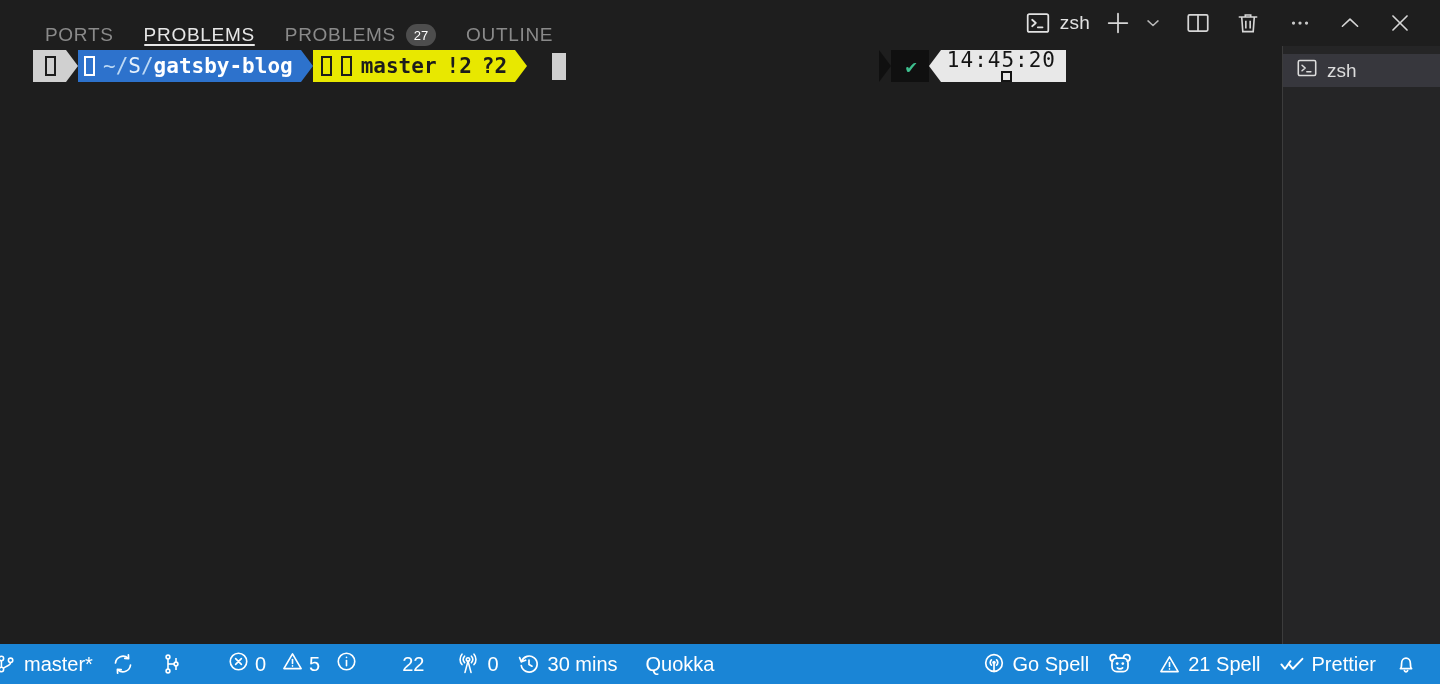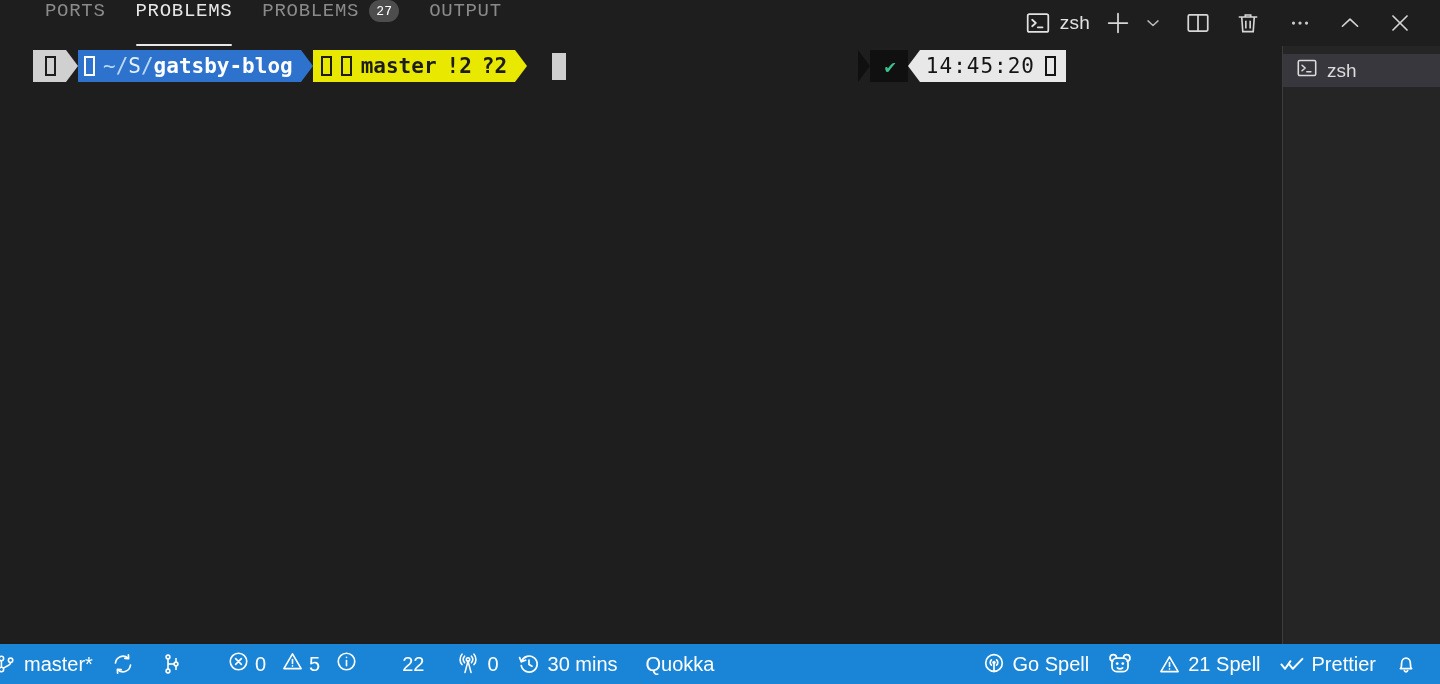--- a/index.html
+++ b/index.html
@@ -37,29 +37,28 @@
   .panel-tabs {
     display: flex;
     align-items: center;
     height: 46px;
     padding-left: 30px;
   }
   .panel-tab {
     position: relative;
     height: 46px;
     display: flex;
-    align-items: flex-start;
+    align-items: flex-end;
     gap: 10px;
     padding: 0 15px;
     color: #8a8a8a;
     font-size: 19px;
     letter-spacing: 0.7px;
     cursor: pointer;
     white-space: nowrap;
-    font-family: Liberation Mono, monospace;
   }
   .panel-tab.active {
     color: #e7e7e7;
   }
   .panel-tab.active::after {
     content: "";
     position: absolute;
     left: 15px;
     right: 15px;
     bottom: 0px;
@@ -180,21 +179,21 @@
     position: absolute;
     top: 3px;
     width: 14px;
     height: 27px;
     background: #cfcfcf;
   }
 
   .pl-right { right: 0; }
   .seg-status { background: #101010; color: #3ec08f; padding: 0 12px 0 14px; font-size: 19px; }
   .arrow-status-in { border-left: 12px solid #101010; }
-  .seg-time { background: #e8e8e8; color: #141414; padding: 0 10px 0 6px; letter-spacing: 1px; }
+  .seg-time { background: #e8e8e8; color: #141414; padding: 0 10px 0 6px; letter-spacing: 1px; flex-direction: column; }
   .tri-white-left {
     width: 0; height: 0;
     border-top: 16px solid transparent;
     border-bottom: 16px solid transparent;
     border-right: 12px solid #e8e8e8;
   }
 
   
   .tab-list {
     width: 157px;
@@ -270,21 +269,21 @@
       <div class="panel-tab active">
         <span>PROBLEMS</span>
       </div>
 
       <div class="panel-tab">
         <span>PROBLEMS</span>
         <span class="tab-badge">27</span>
       </div>
 
       <div class="panel-tab">
-        <span>OUTPUT</span>
+        <span>OUTLINE</span>
       </div>
 
 
     </div>
 
     <div class="panel-actions">
 
       <div class="act act-shell">
         <span>
           <svg width="26" height="26" viewBox="0 0 24 24" fill="none" stroke="#e2e2e2" stroke-width="1.6">

